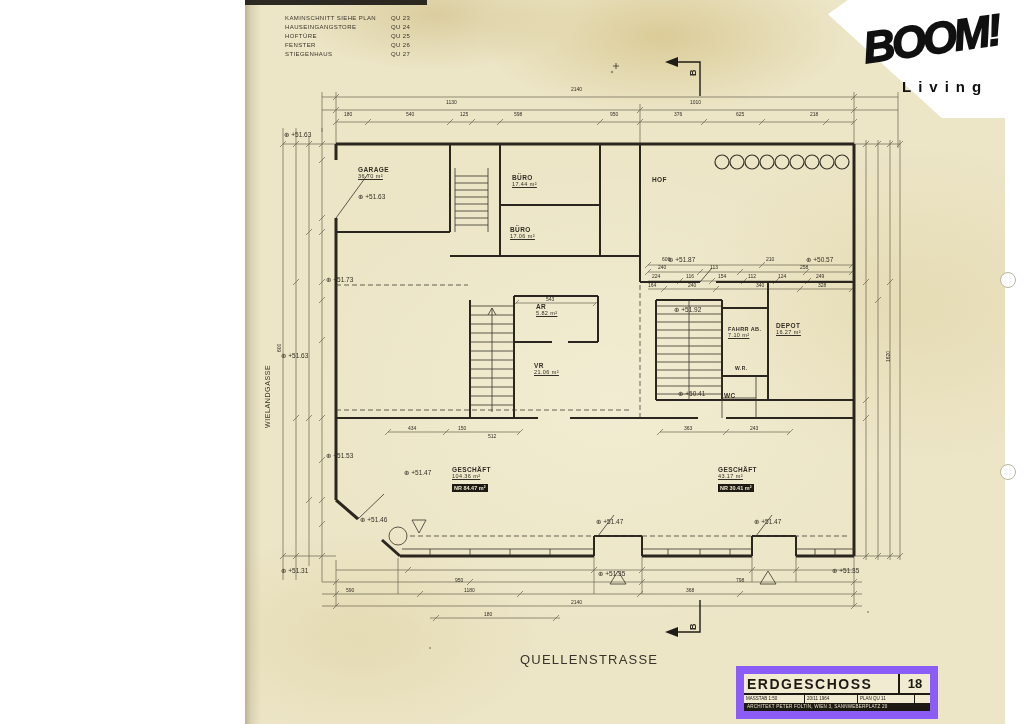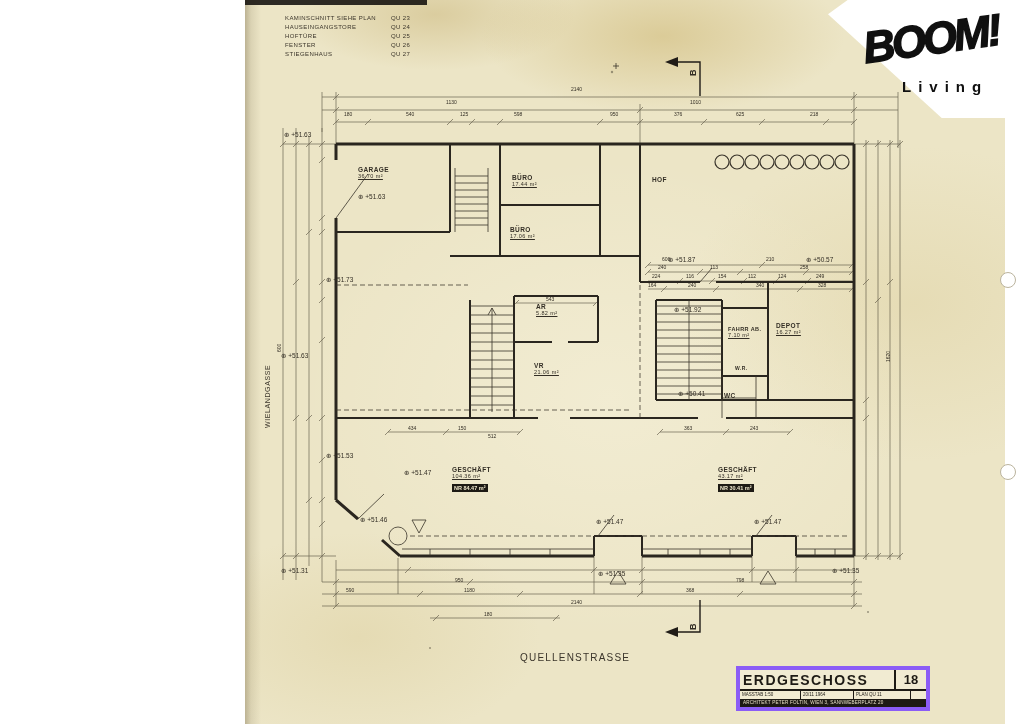--- a/index.html
+++ b/index.html
@@ -25,31 +25,31 @@
   
   .brand-boom{position:absolute;left:846px;top:14px;width:170px;text-align:center;
       font-size:44px;font-weight:bold;font-style:italic;color:#101010;letter-spacing:-3px;
       transform:rotate(-8deg);transform-origin:center;-webkit-text-stroke:1.5px #101010;}
   .brand-living{position:absolute;left:902px;top:78px;font-size:15px;font-weight:bold;
       color:#101010;letter-spacing:7px;}
   
   .street{position:absolute;color:#3a342a;white-space:nowrap;}
   .street-left{left:264px;top:428px;font-size:7px;letter-spacing:.6px;
       transform:rotate(-90deg);transform-origin:left top;}
-  .street-bottom{left:520px;top:652px;font-size:10px;letter-spacing:1.2px;text-align:right;}
+  .street-bottom{left:520px;top:652px;font-size:13px;letter-spacing:1.2px;text-align:right;}
   
   .ann{position:absolute;color:#332e25;white-space:nowrap;transform-origin:left top;line-height:1.15;}
   .ann .sub{display:block;text-decoration:underline;font-weight:normal;font-size:5.5px;}
   .ann.room{font-size:6.5px;font-weight:bold;letter-spacing:.4px;}
   .ann.elev{font-size:6.5px;}
   .ann.dim{font-size:5px;}
   .ann.stamp{background:#1d1a14;color:#efe8cd;font-size:5.5px;padding:1px 2px;font-weight:bold;}
   .ann.letter{font-size:9px;font-weight:bold;}
   
-  .title-block{position:absolute;left:736px;top:666px;width:186px;border:4px solid #8b5cf6;
+  .title-block{position:absolute;left:736px;top:666px;width:186px;border:8px solid #8b5cf6;
       background:rgba(245,240,220,0.55);color:#1d1a14;}
   .tb-row1{display:flex;align-items:center;height:19px;}
   .tb-title{flex:1;font-size:14px;font-weight:bold;letter-spacing:1.5px;padding:0 3px;}
   .tb-num{width:30px;align-self:stretch;border-left:2px solid #1d1a14;font-size:13px;
       font-weight:bold;text-align:center;line-height:19px;}
   .tb-row2{display:flex;border-top:2px solid #1d1a14;font-size:4.5px;line-height:8px;height:8px;}
   .tb-c1{width:58px;padding-left:2px;}
   .tb-c2{width:50px;border-left:1px solid #1d1a14;padding-left:2px;}
   .tb-c3{width:54px;border-left:1px solid #1d1a14;padding-left:2px;}
   .tb-c4{flex:1;border-left:1px solid #1d1a14;}

